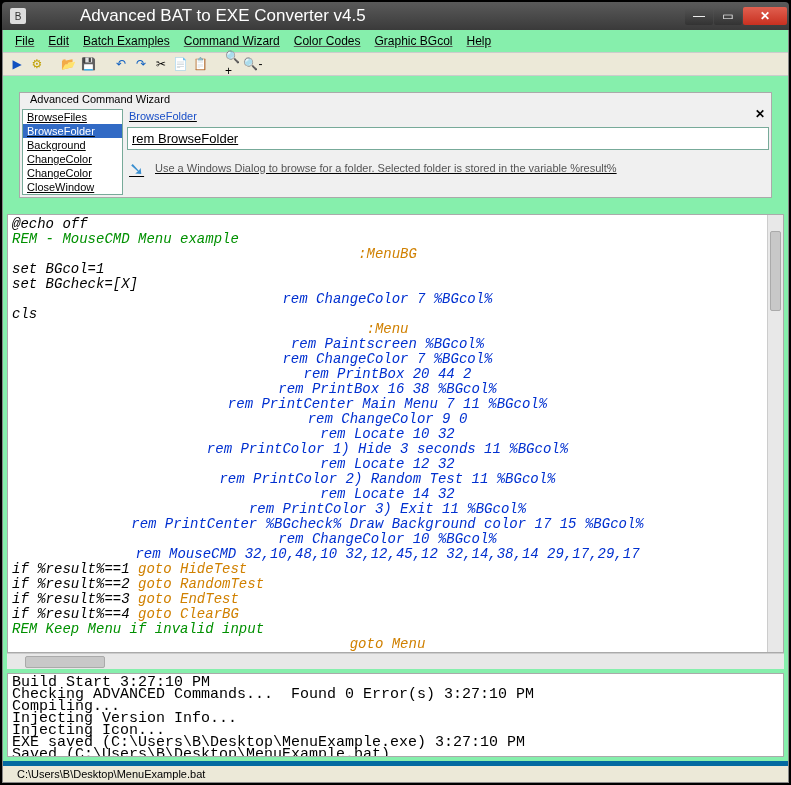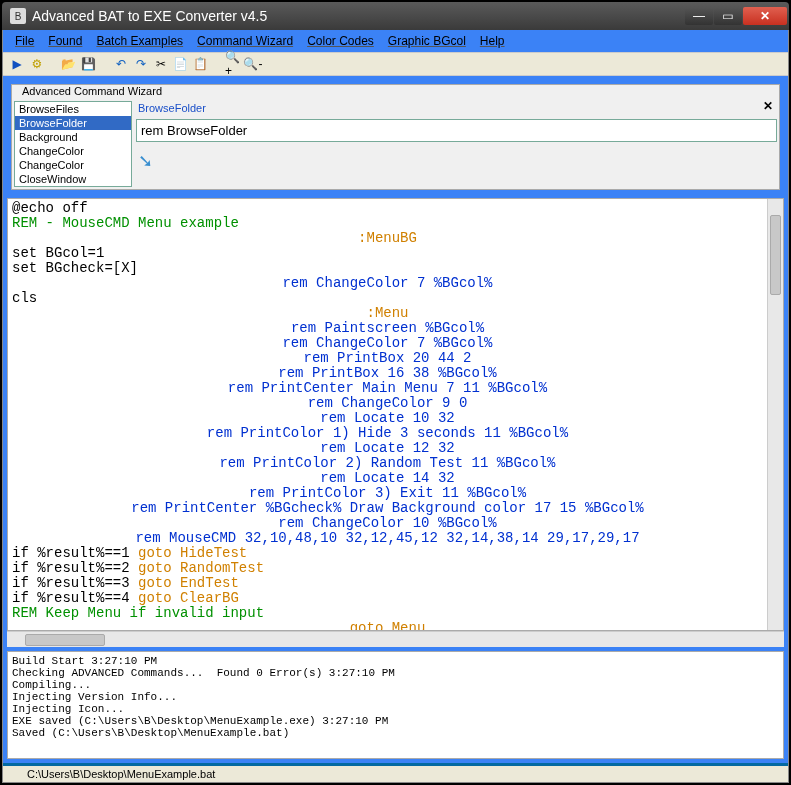--- a/index.html
+++ b/index.html
@@ -1,80 +1,80 @@
 <!DOCTYPE html>
 <html><head>
 <meta charset="utf-8">
 <style>
 * { box-sizing: border-box; margin: 0; padding: 0; }
 body { font-family: "Segoe UI", Tahoma, sans-serif; font-size: 12px; background: #000; width: 791px; height: 785px; overflow: hidden; }
 
 .window { width: 791px; height: 785px; background: #000; padding: 2px; }
 .titlebar { height: 28px; background: linear-gradient(to bottom, #5a5a5a, #3a3a3a); display: flex; align-items: center; padding: 0 2px; border-radius: 4px 4px 0 0; }
 .titlebar-icon { width: 16px; height: 16px; margin: 0 6px; background: #ddd; border-radius: 2px; display: flex; align-items: center; justify-content: center; font-size: 10px; color: #333; }
-.titlebar-text { color: #fff; flex: 1; font-size: 14px; }
+.titlebar-text { color: #fff; flex: 1; font-size: 17px; margin-left: 48px; }
 .titlebar-btns { display: flex; gap: 1px; }
 .tb-btn { width: 28px; height: 18px; display: flex; align-items: center; justify-content: center; border-radius: 2px; }
 .tb-min, .tb-max { background: linear-gradient(to bottom, #555, #333); color: #fff; }
 .tb-close { background: linear-gradient(to bottom, #e06050, #c83020); color: #fff; width: 44px; font-weight: bold; }
 
-.client { background: #3b82f6; height: calc(100% - 28px); display: flex; flex-direction: column; border: 1px solid #888; border-top: none; }
+.client { background: #86efac; height: calc(100% - 28px); display: flex; flex-direction: column; border: 1px solid #888; border-top: none; }
 
 .menubar { display: flex; gap: 2px; padding: 2px 6px; border-bottom: 1px solid #ccc; }
 .menubar span { padding: 2px 6px; text-decoration: underline; text-decoration-color: #555; cursor: default; }
 
 .toolbar { display: flex; gap: 4px; padding: 3px 6px; border-bottom: 1px solid #ccc; align-items: center; background: #ece9d8; }
 .tool-icon { width: 16px; height: 16px; display: flex; align-items: center; justify-content: center; font-size: 12px; }
 .tool-sep { width: 8px; }
 
-.wizard-panel { border: 1px solid #aaa; margin: 8px; padding: 0; background: #f0f0f0; }
+.wizard-panel { border: 1px solid #aaa; margin: 16px; padding: 0; background: #f0f0f0; text-decoration: underline; }
 .wizard-label { font-size: 11px; padding: 0 4px; position: relative; top: -1px; background: #f0f0f0; display: inline-block; margin-left: 6px; }
 .wizard-body { display: flex; padding: 2px; gap: 4px; position: relative; }
 .wizard-close { position: absolute; right: 6px; top: 0; font-weight: bold; cursor: default; }
-.cmd-list { width: 118px; height: 86px; border: 1px solid #7a9; background: #fff; overflow: hidden; font-size: 11px; }
+.cmd-list { width: 101px; height: 86px; border: 1px solid #7a9; background: #fff; overflow: hidden; font-size: 11px; }
 .cmd-item { padding: 1px 4px; white-space: nowrap; }
 .cmd-item.selected { background: #316ac5; color: #fff; }
 .wizard-right { flex: 1; display: flex; flex-direction: column; gap: 4px; }
 .wizard-title { color: #1a4fc8; font-size: 11px; padding: 1px 2px; }
 .wizard-input { border: 1px solid #7a9; background: #fff; padding: 3px 4px; font-size: 13px; }
 .wizard-desc { display: flex; gap: 6px; align-items: center; font-size: 11px; color: #555; padding: 4px 2px; }
 .wizard-desc-icon { width: 20px; height: 20px; color: #3a8fd0; font-size: 18px; }
 
 .editor-wrap { flex: 1; display: flex; margin: 0 4px; border: 1px solid #aaa; background: #fff; position: relative; min-height: 0; }
-.editor { flex: 1; font-family: Consolas, "Courier New", monospace; font-size: 14px; line-height: 15px; padding: 2px 4px; white-space: pre; overflow: hidden; }
+.editor { flex: 1; font-family: Consolas, "Courier New", monospace; font-size: 14px; line-height: 15px; padding: 2px 4px; white-space: pre; overflow: hidden; font-style: italic; }
 .editor .g { color: #009000; } 
 .editor .o { color: #d08000; text-align: center; } 
 .editor .b { color: #0030d0; text-align: center; } 
 .editor .k { color: #000; }
 .vscroll { width: 16px; background: #e8e8e8; border-left: 1px solid #ccc; position: relative; }
 .vthumb { position: absolute; top: 16px; left: 2px; right: 2px; height: 80px; background: #c8c8c8; border: 1px solid #aaa; border-radius: 2px; }
 .hscroll { height: 16px; background: #e8e8e8; border-top: 1px solid #ccc; margin: 0 4px; display: flex; align-items: center; }
 .hthumb { width: 80px; height: 12px; background: #c8c8c8; border: 1px solid #aaa; border-radius: 2px; margin-left: 18px; }
 
-.output { margin: 4px; border: 1px solid #aaa; background: #fff; font-family: Consolas, "Courier New", monospace; font-size: 11px; line-height: 12px; padding: 3px 4px; height: 108px; white-space: pre; overflow: hidden; }
+.output { margin: 4px; border: 1px solid #aaa; background: #fff; font-family: Consolas, "Courier New", monospace; font-size: 15px; line-height: 12px; padding: 3px 4px; height: 84px; white-space: pre; overflow: hidden; }
 
-.statusbar { border-top: 3px solid #0369a1; padding: 2px 24px; font-size: 11px; background: #ece9d8; }
+.statusbar { border-top: 5px solid #0369a1; padding: 2px 14px; font-size: 11px; background: #ece9d8; }
 </style>
 </head>
 <body>
 
 <div class="window">
   <div class="titlebar">
     <div class="titlebar-icon">B</div>
     <div class="titlebar-text">Advanced BAT to EXE Converter v4.5</div>
     <div class="titlebar-btns">
       <div class="tb-btn tb-min">—</div>
       <div class="tb-btn tb-max">▭</div>
       <div class="tb-btn tb-close">✕</div>
     </div>
   </div>
   <div class="client">
     <div class="menubar">
       <span>File</span>
-      <span>Found</span>
+      <span>Edit</span>
       <span>Batch Examples</span>
       <span>Command Wizard</span>
       <span>Color Codes</span>
       <span>Graphic BGcol</span>
       <span>Help</span>
     </div>
 
     <div class="toolbar">
       <div class="tool-icon" style="color:#1050c0">▶</div>
       <div class="tool-icon" style="color:#c0a000">⚙</div>
@@ -102,20 +102,21 @@
             <div class="cmd-item">Background</div>
             <div class="cmd-item">ChangeColor</div>
             <div class="cmd-item">ChangeColor</div>
             <div class="cmd-item">CloseWindow</div>
           </div>
         <div class="wizard-right">
           <div class="wizard-title">BrowseFolder</div>
           <input class="wizard-input" value="rem BrowseFolder" style="">
           <div class="wizard-desc">
             <div class="wizard-desc-icon">➘</div>
+            <div>Use a Windows Dialog to browse for a folder. Selected folder is stored in the variable %result%</div>
           </div>
         </div>
       </div>
     </div>
 
     <div class="editor-wrap">
       <div class="editor" id="editor"><div class="k">@echo off</div><div class="g">REM - MouseCMD Menu example</div><div class="o">:MenuBG</div><div class="k">set BGcol=1</div><div class="k">set BGcheck=[X]</div><div class="b">rem ChangeColor 7 %BGcol%</div><div class="k">cls</div><div class="o">:Menu</div><div class="b">rem Paintscreen %BGcol%</div><div class="b">rem ChangeColor 7 %BGcol%</div><div class="b">rem PrintBox 20 44 2</div><div class="b">rem PrintBox 16 38 %BGcol%</div><div class="b">rem PrintCenter Main Menu 7 11 %BGcol%</div><div class="b">rem ChangeColor 9 0</div><div class="b">rem Locate 10 32</div><div class="b">rem PrintColor 1) Hide 3 seconds 11 %BGcol%</div><div class="b">rem Locate 12 32</div><div class="b">rem PrintColor 2) Random Test 11 %BGcol%</div><div class="b">rem Locate 14 32</div><div class="b">rem PrintColor 3) Exit 11 %BGcol%</div><div class="b">rem PrintCenter %BGcheck% Draw Background color 17 15 %BGcol%</div><div class="b">rem ChangeColor 10 %BGcol%</div><div class="b">rem MouseCMD 32,10,48,10 32,12,45,12 32,14,38,14 29,17,29,17</div><div><span class="k">if %result%==1 </span><span class="o">goto HideTest</span></div><div><span class="k">if %result%==2 </span><span class="o">goto RandomTest</span></div><div><span class="k">if %result%==3 </span><span class="o">goto EndTest</span></div><div><span class="k">if %result%==4 </span><span class="o">goto ClearBG</span></div><div class="g">REM Keep Menu if invalid input</div><div class="o">goto Menu</div></div>
       <div class="vscroll">
           <div class="vthumb"></div>
         </div>

